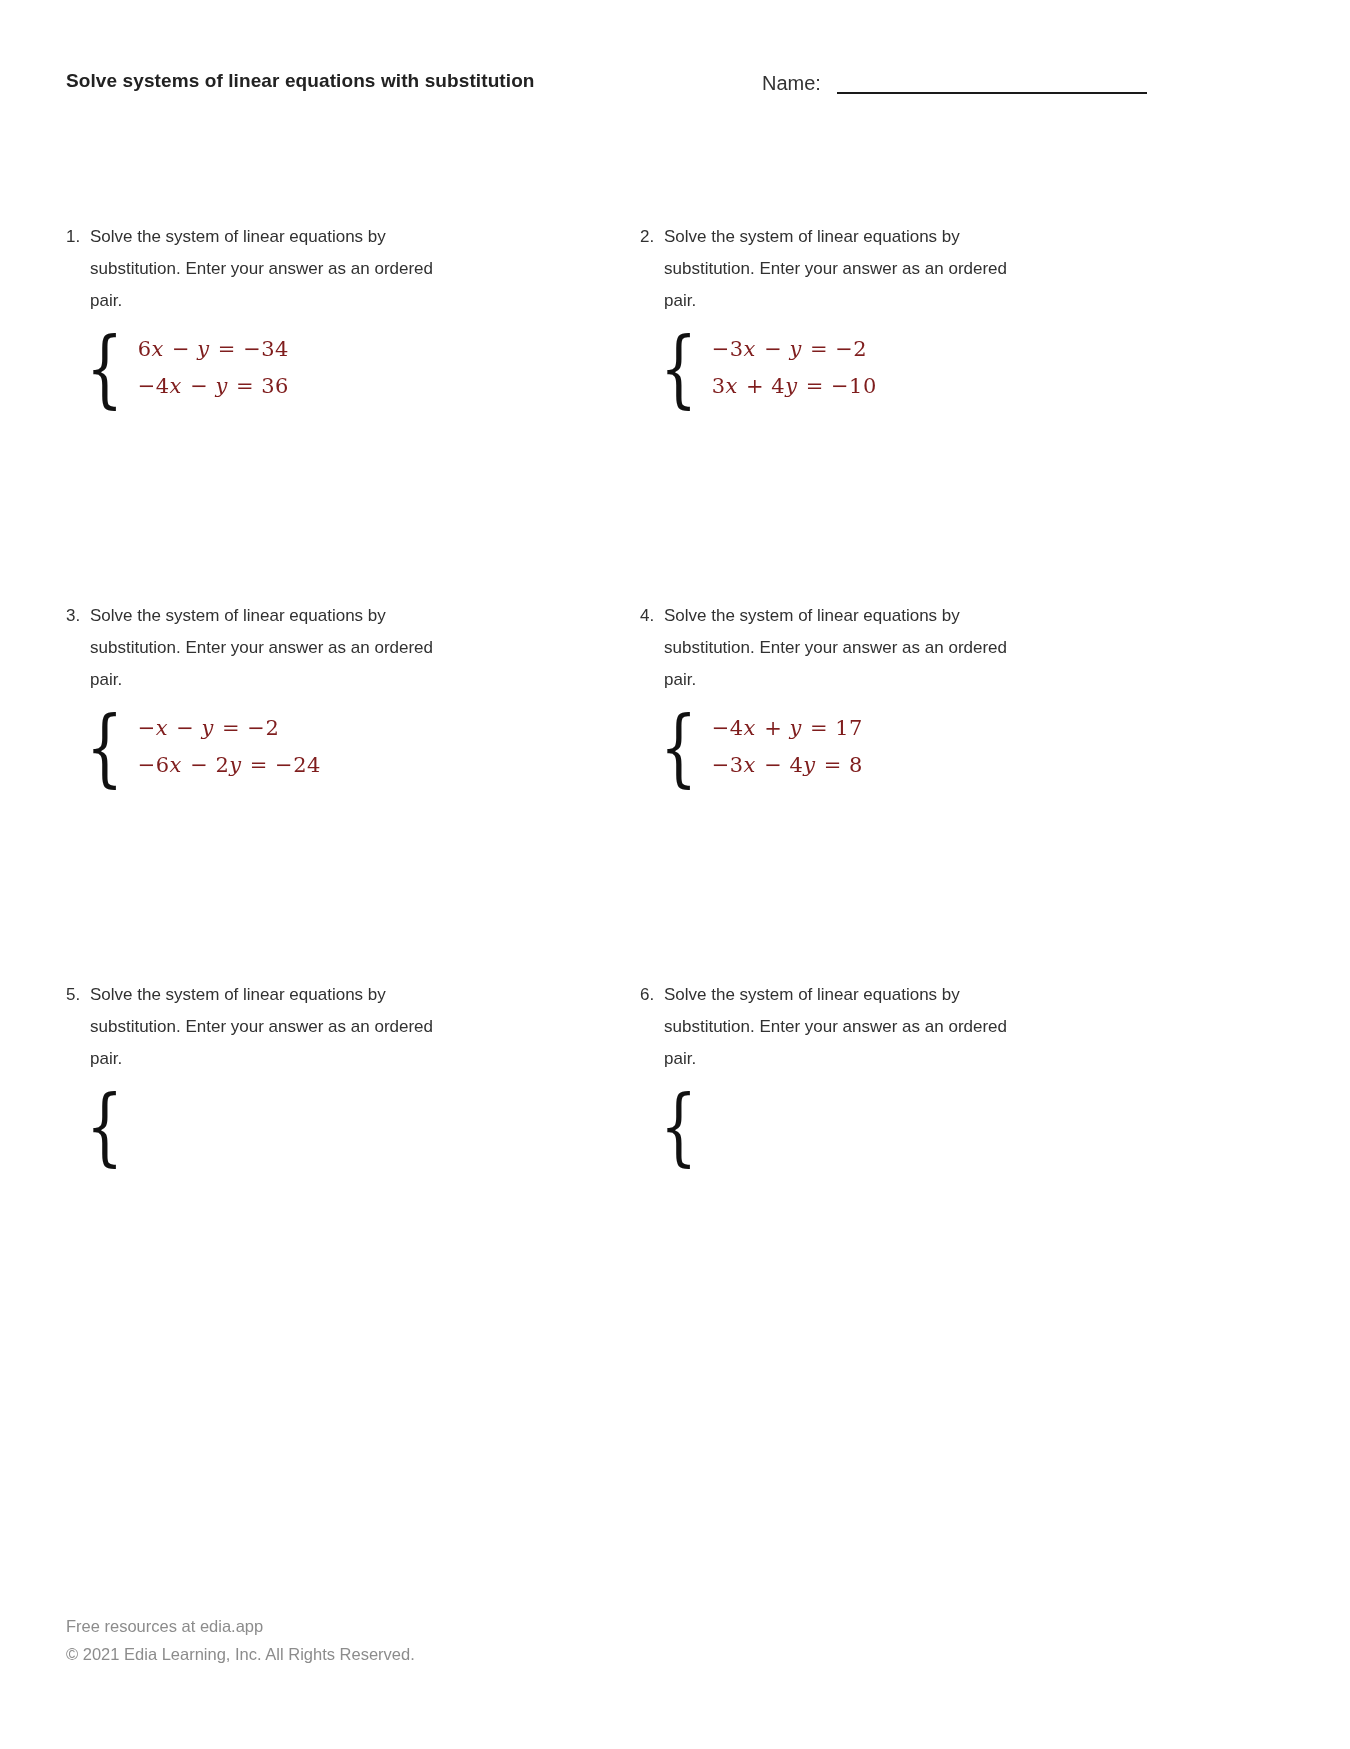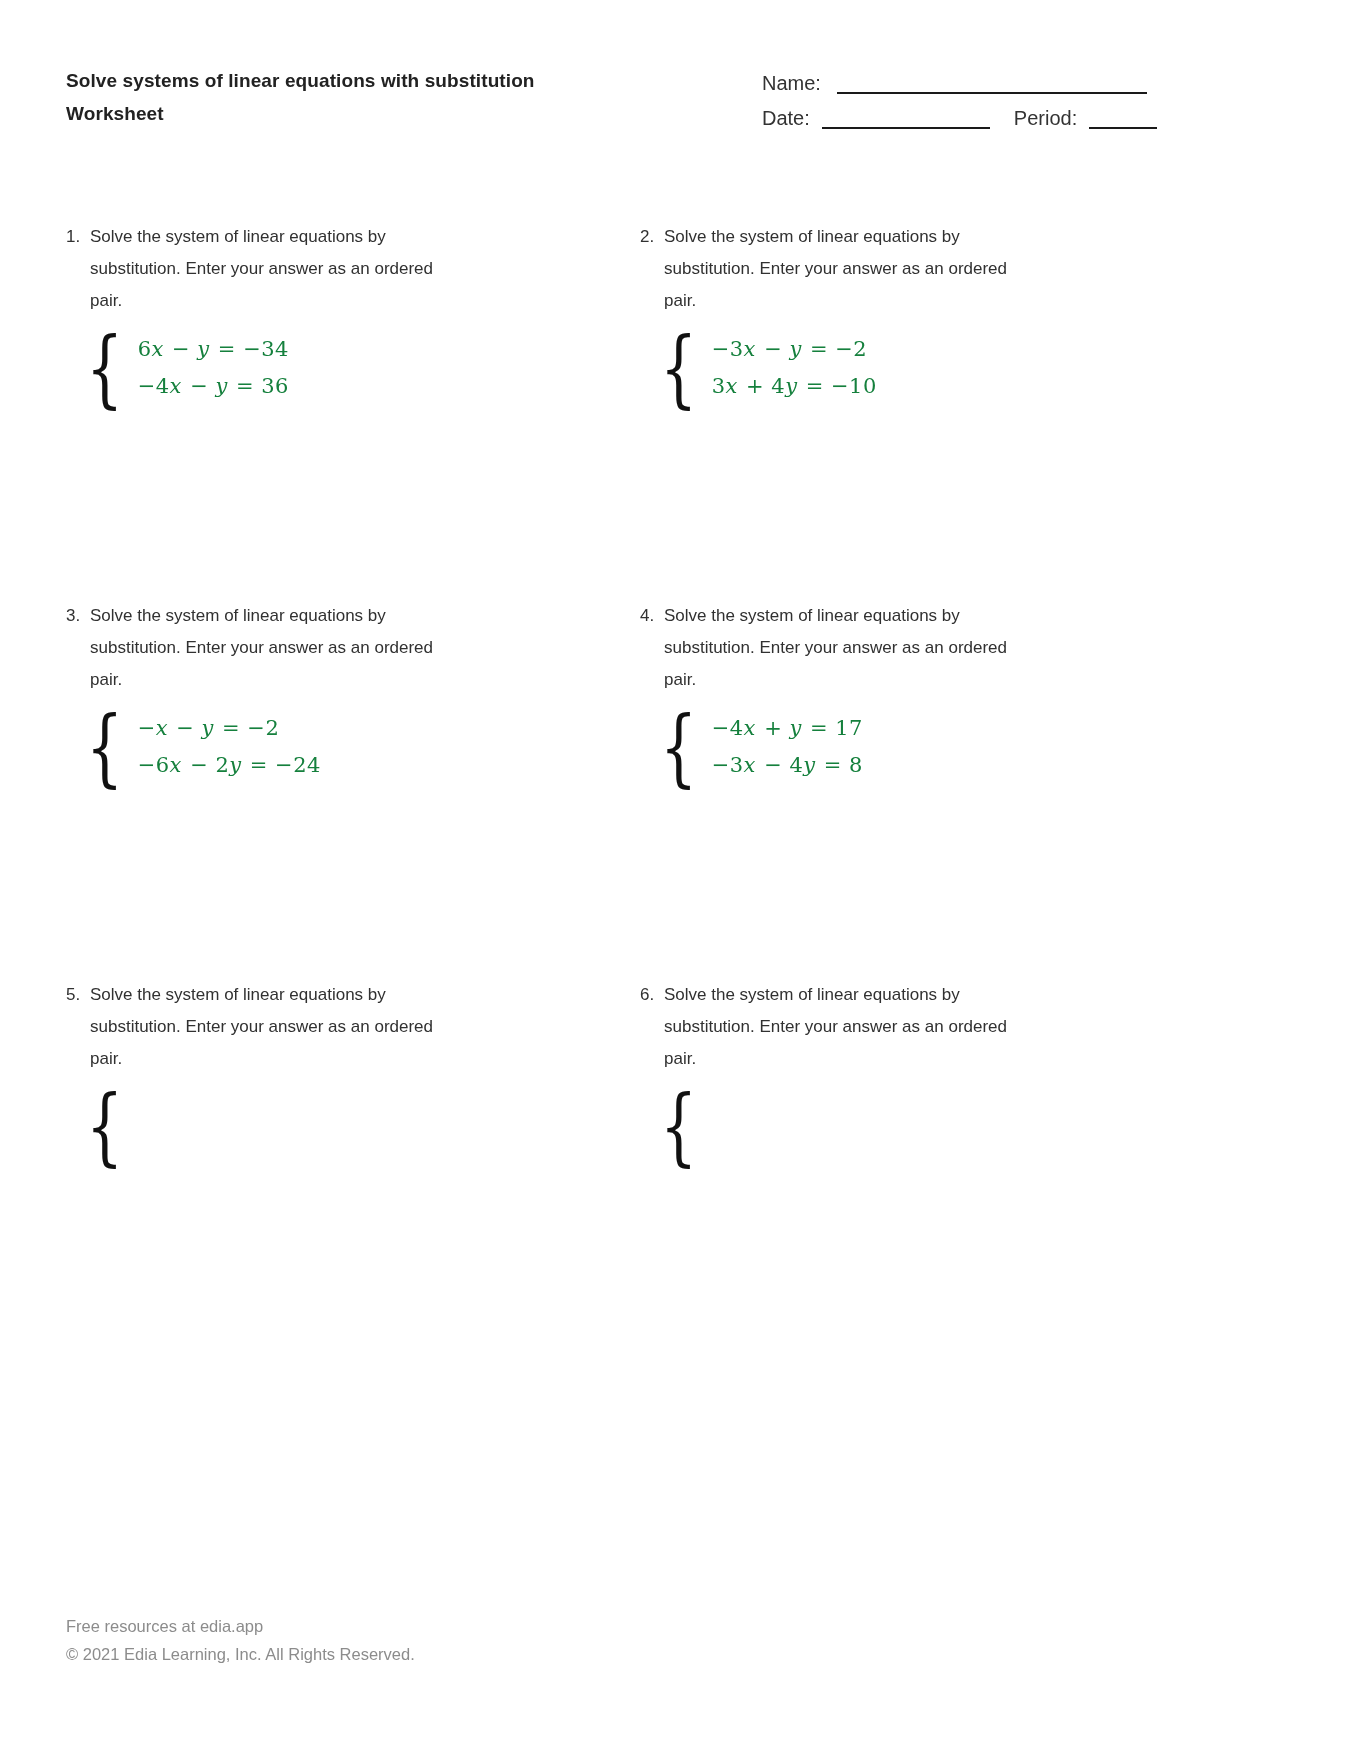--- a/index.html
+++ b/index.html
@@ -88,21 +88,21 @@
     color: #111111;
     transform: scaleX(0.75) scaleY(1.08);
     transform-origin: left center;
     user-select: none;
   }
   .eqs { margin-left: 2px; }
   .math {
     font-family: "DejaVu Serif", serif;
     font-size: 21px;
     line-height: 37px;
-    color: #15803d;
+    color: #7f1d1d;
     letter-spacing: 0.5px;
     white-space: nowrap;
   }
   .math i {
     font-style: italic;
     padding-right: 1px;
   }
 
   
   .footer {
@@ -114,34 +114,27 @@
     color: #8c8c8c;
   }
 </style>
 </head>
 <body>
 
 <div class="page">
 
   <div class="title-block">
     <div>Solve systems of linear equations with substitution</div>
-    <div>Worksheet</div>
   </div>
 
   <div class="fields-block">
     <div class="field-row">
       <span class="field-label">Name:</span>
       <span class="field-line name-line"></span>
     </div>
-    <div class="field-row">
-      <span class="field-label">Date:</span>
-      <span class="field-line date-line"></span>
-      <span class="field-label period-label">Period:</span>
-      <span class="field-line period-line"></span>
-    </div>
   </div>
 
   <div class="problems">
 
     <section class="problem">
       <div class="prompt">
         <span class="num">1.</span>
         <div class="prompt-lines">
           <div>Solve the system of linear equations by</div>
           <div>substitution. Enter your answer as an ordered</div>

